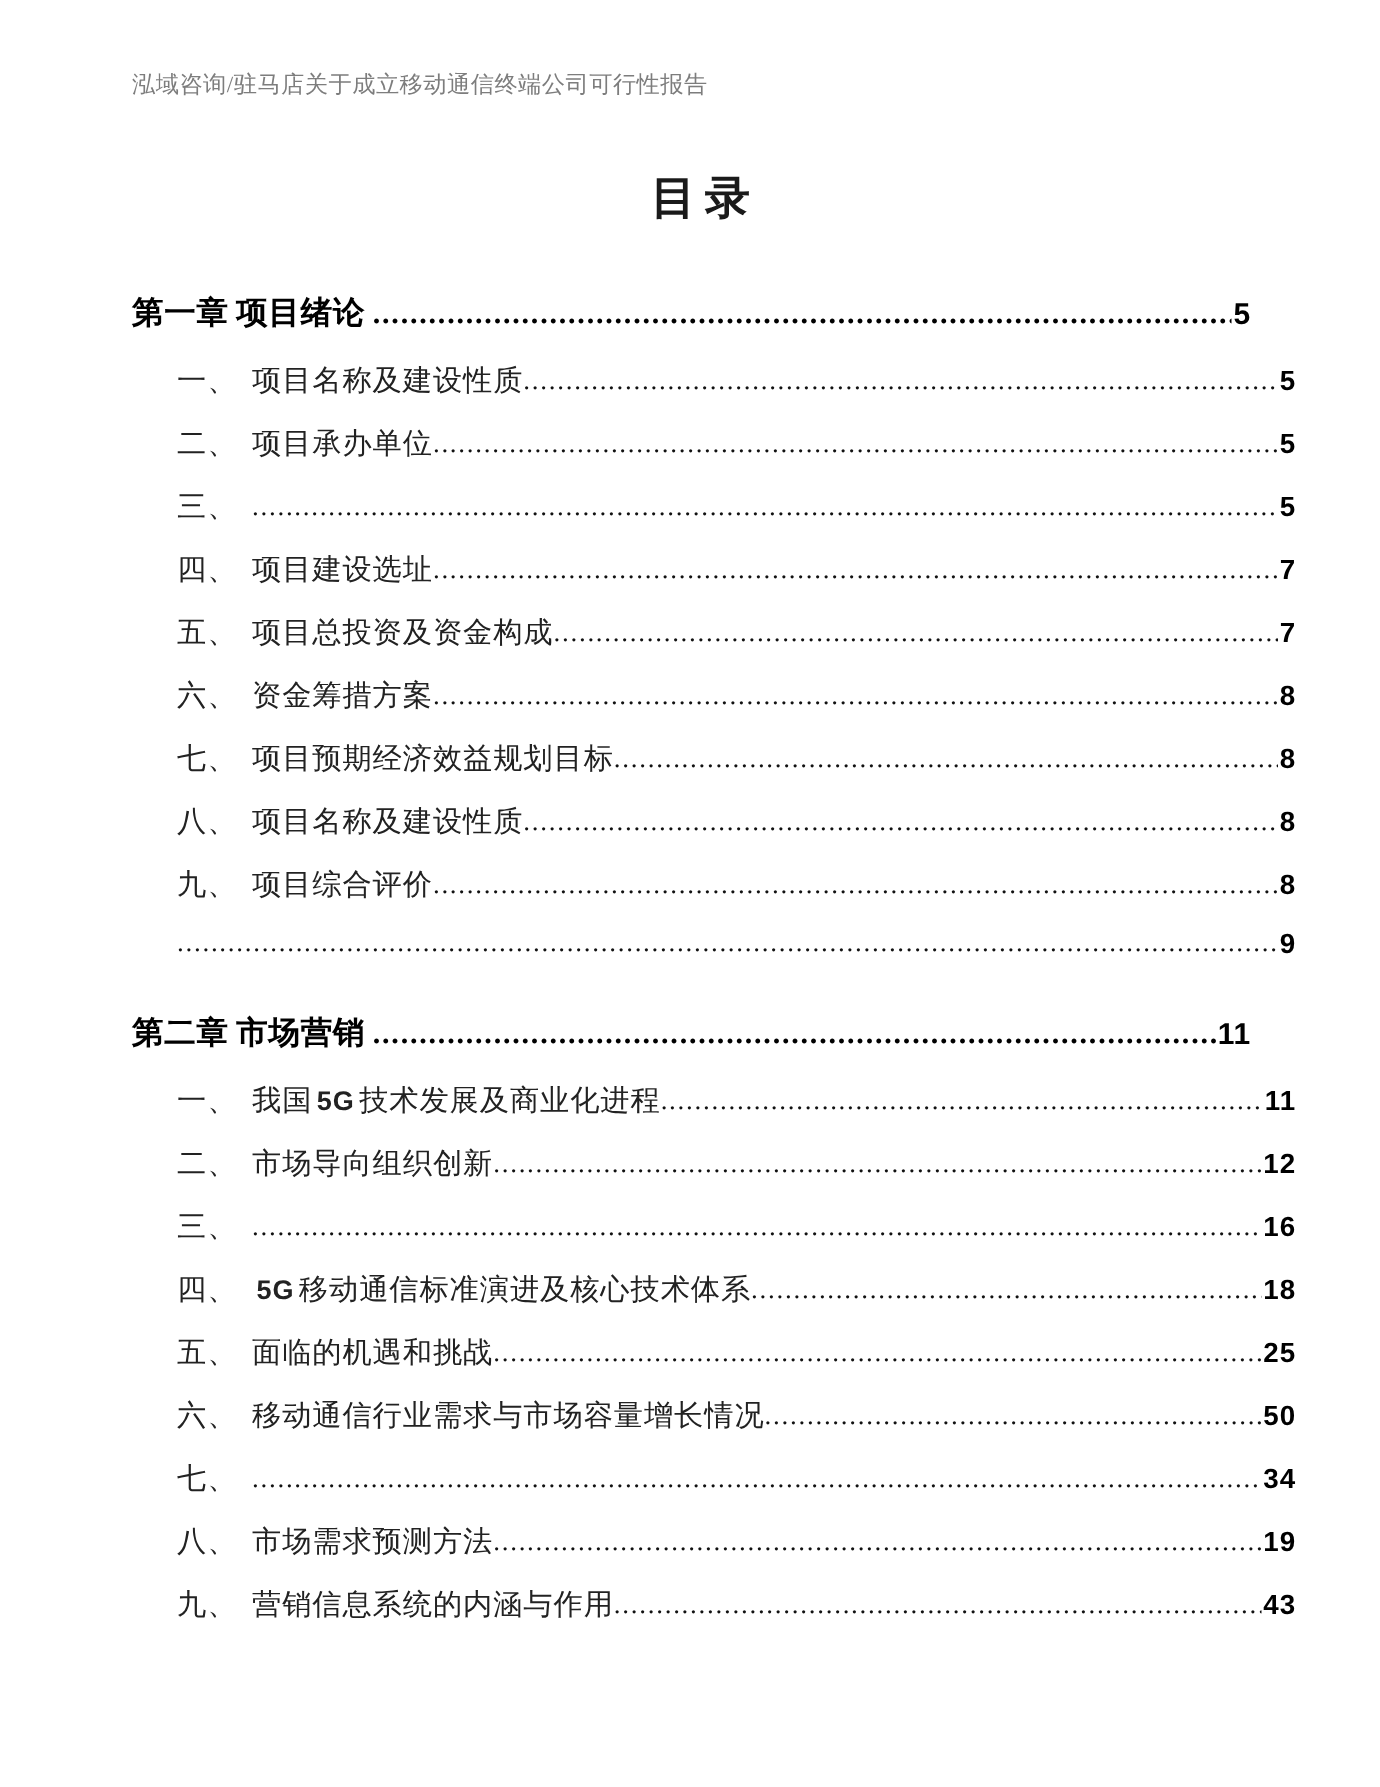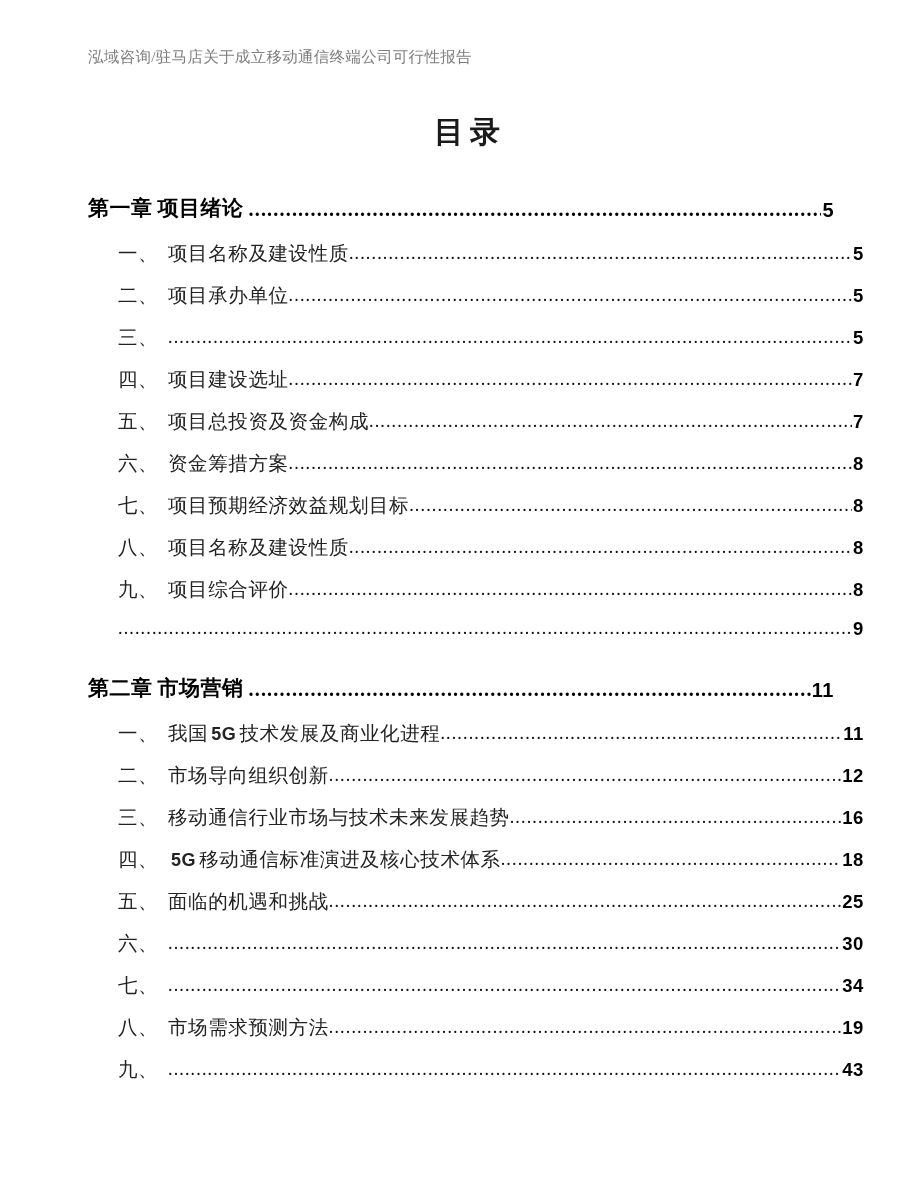--- a/index.html
+++ b/index.html
@@ -227,52 +227,53 @@
         <span class="pg">11</span>
       </div>
       <div class="toc-line level2">
         <span class="num">二、</span>
         <span class="lbl">市场导向组织创新</span>
         <span class="dots">........................................................................................................................................................................................................</span>
         <span class="pg">12</span>
       </div>
       <div class="toc-line level2">
         <span class="num">三、</span>
-        <span class="lbl">移动通信行业市场与技术未来发展趋势</span>
         <span class="dots">........................................................................................................................................................................................................</span>
         <span class="pg">16</span>
       </div>
       <div class="toc-line level2">
         <span class="num">四、</span>
         <span class="lbl"><span class="latin">5G</span><span>移动通信标准演进及核心技术体系</span></span>
         <span class="dots">........................................................................................................................................................................................................</span>
         <span class="pg">18</span>
       </div>
       <div class="toc-line level2">
         <span class="num">五、</span>
         <span class="lbl">面临的机遇和挑战</span>
         <span class="dots">........................................................................................................................................................................................................</span>
         <span class="pg">25</span>
       </div>
       <div class="toc-line level2">
         <span class="num">六、</span>
-        <span class="dots">........................................................................................................................................................................................................</span>
-        <span class="pg">30</span>
+        <span class="lbl">移动通信行业需求与市场容量增长情况</span>
+        <span class="dots">........................................................................................................................................................................................................</span>
+        <span class="pg">50</span>
       </div>
       <div class="toc-line level2">
         <span class="num">七、</span>
         <span class="dots">........................................................................................................................................................................................................</span>
         <span class="pg">34</span>
       </div>
       <div class="toc-line level2">
         <span class="num">八、</span>
         <span class="lbl">市场需求预测方法</span>
         <span class="dots">........................................................................................................................................................................................................</span>
         <span class="pg">19</span>
       </div>
       <div class="toc-line level2">
         <span class="num">九、</span>
+        <span class="lbl">营销信息系统的内涵与作用</span>
         <span class="dots">........................................................................................................................................................................................................</span>
         <span class="pg">43</span>
       </div>
     </div>
 
 </div>
 
 </body></html>

